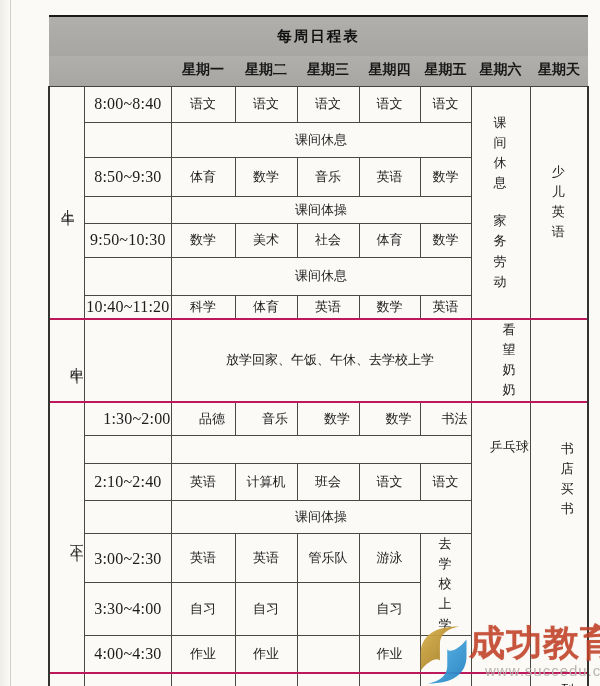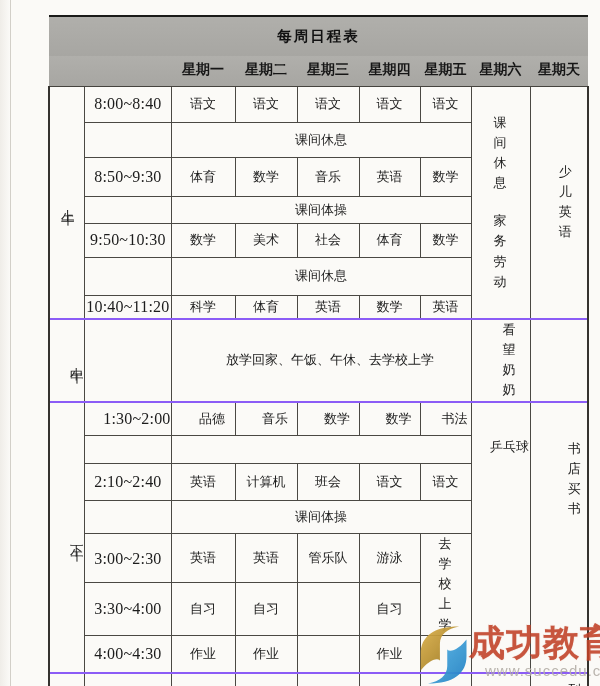--- a/index.html
+++ b/index.html
@@ -26,23 +26,23 @@
   td.time{font-size:16px;letter-spacing:0.2px;}
   
   tr.hdr td{
     background:linear-gradient(180deg,#b0afab,#a7a6a2);
     border:none;
   }
   tr.hdr-title td{border-top:2px solid #1a1a18;font-weight:bold;font-size:14.5px;letter-spacing:2px;color:#111;}
   tr.hdr-days td{border-bottom:1px solid #45433e;font-weight:bold;font-size:14px;color:#161616;}
   
   .bl{border-left:2px solid #35332f;}
-  .br{border-right:2px solid #35332f;text-align:right;}
+  .br{border-right:2px solid #35332f;}
   .bb{border-bottom:2px solid #35332f;}
-  .st{border-top:2px solid #8b5cf6;padding-left:18px;}
+  .st{border-top:2px solid #be185d;padding-left:18px;}
   
   .secv{
     display:inline-block;
     writing-mode:vertical-rl;text-orientation:upright;
     letter-spacing:4px;font-size:13.5px;max-width:1.2em;
   }
   
   .w2{width:2.15em;margin:0 auto;line-height:1.55;letter-spacing:1px;word-break:break-all;}
   .gap-top{margin-top:18px;}
   .pt{padding-top:36px;vertical-align:top;}

